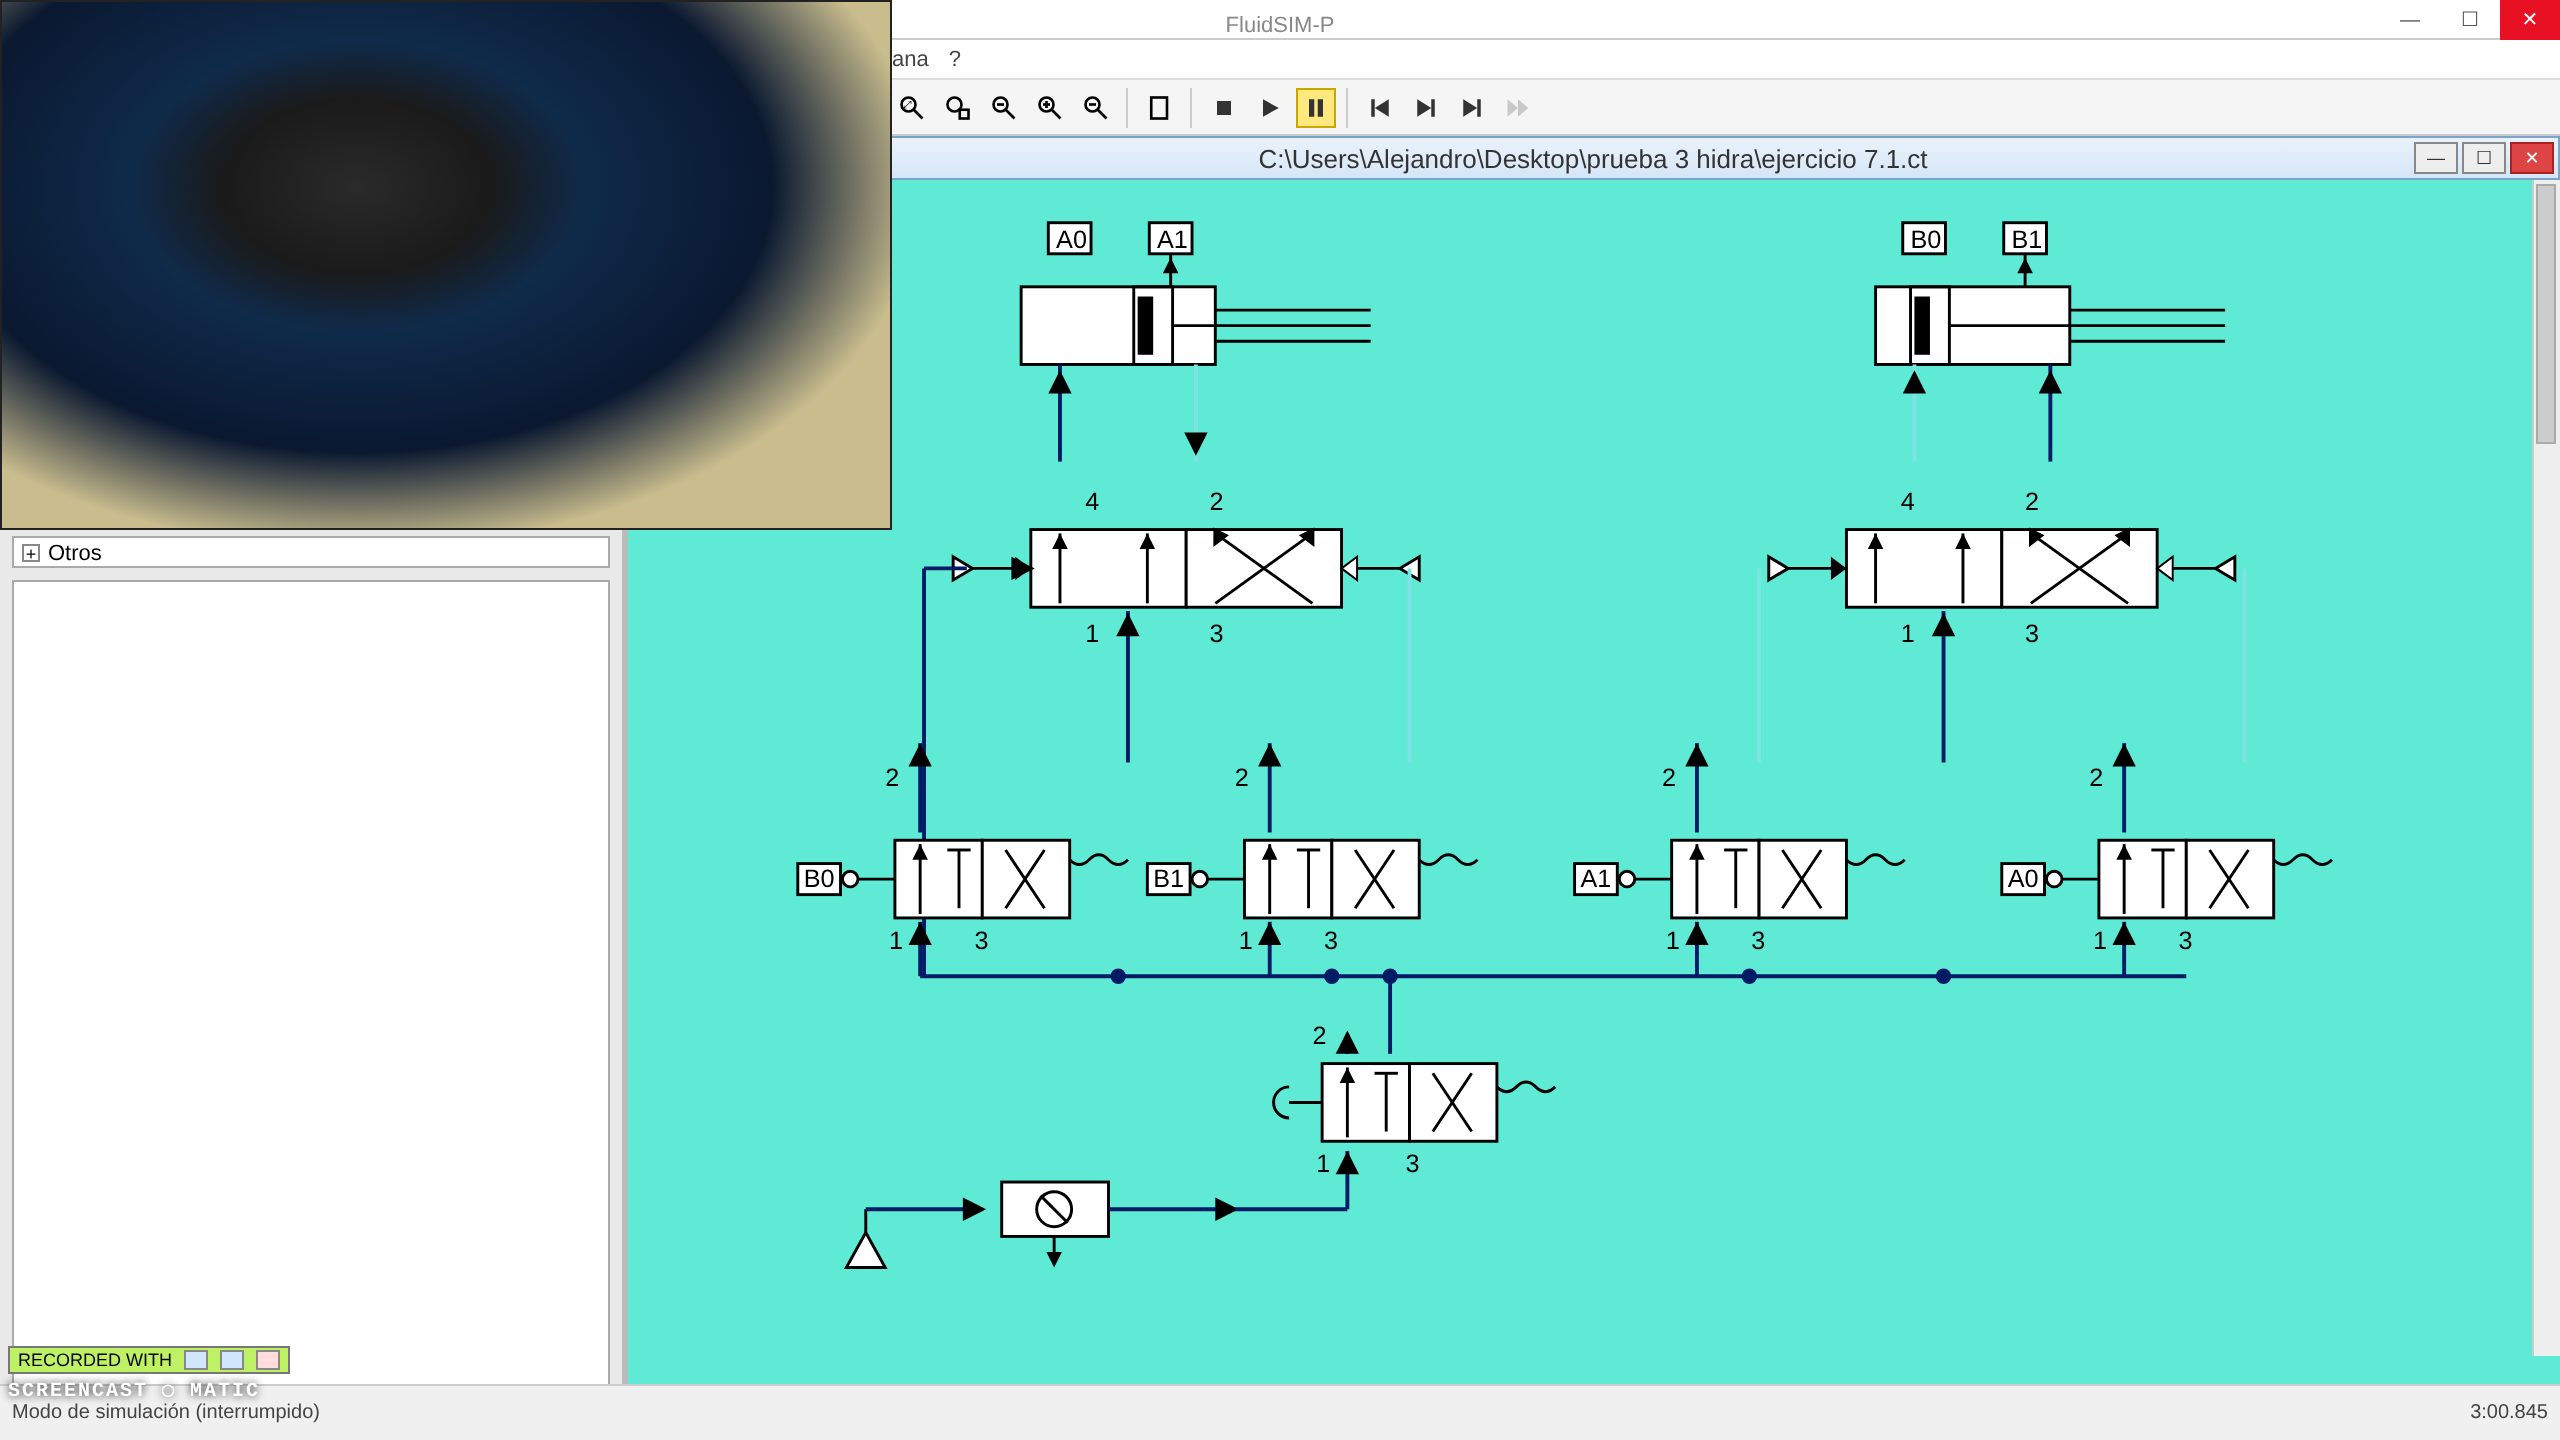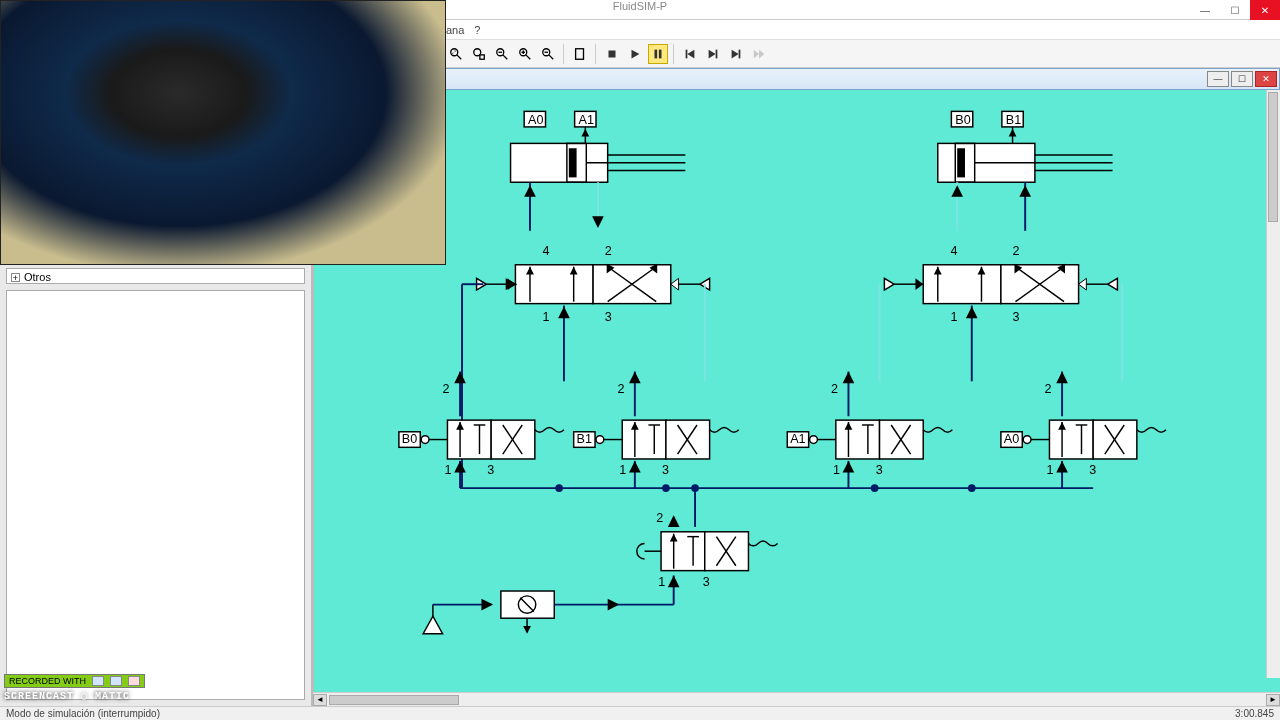--- a/index.html
+++ b/index.html
@@ -1,19 +1,19 @@
 <!DOCTYPE html>
 <html><head>
 <meta charset="utf-8">
 <style>
   * { box-sizing: border-box; margin: 0; padding: 0; font-family: "Segoe UI", Tahoma, sans-serif; }
   body { width: 1280px; height: 720px; background: #f0f0f0; overflow: hidden; position: relative; }
 
   
-  .titlebar { height: 20px; background: #fff; border-bottom: 1px solid #ccc; display: flex; align-items: flex-start; justify-content: center; position: relative; font-size: 11px; color: #888; }
+  .titlebar { height: 20px; background: #fff; border-bottom: 1px solid #ccc; display: flex; align-items: flex-end; justify-content: center; position: relative; font-size: 11px; color: #888; }
   .titlebar .wincontrols { position: absolute; right: 0; top: 0; display: flex; }
   .titlebar .wincontrols div { width: 30px; height: 20px; display: flex; align-items: center; justify-content: center; font-size: 10px; color: #555; }
   .titlebar .close-btn { background: #e81123; color: #fff !important; }
 
   
   .menubar { height: 20px; background: #fff; border-bottom: 1px solid #ddd; display: flex; align-items: center; padding-left: 446px; font-size: 11px; color: #444; gap: 10px;}
   .menubar span { cursor: default; }
 
   
   .toolbar { height: 28px; background: #f5f5f5; border-bottom: 1px solid #ccc; display: flex; align-items: center; padding-left: 446px; gap: 3px;}
@@ -43,25 +43,25 @@
   .dwbtn.red { background: #d44; color: #fff; border-color: #a22;}
   .canvas { flex: 1; background: #5eead4; position: relative; overflow: hidden; border-left: 1px solid #bbb;}
   .hscroll { height: 14px; background: #eee; border-top: 1px solid #ccc; display: flex; align-items: center;}
   .hscroll .arrow { width: 14px; height: 12px; background: #ddd; border: 1px solid #aaa; font-size: 8px; text-align: center;}
   .hscroll .thumb { width: 130px; height: 10px; background: #ccc; margin-left: 2px; border: 1px solid #aaa;}
   .hscroll .track { flex: 1;}
   .vscroll { position: absolute; right: 0; top: 0; bottom: 14px; width: 14px; background: #eee; border-left: 1px solid #ccc;}
   .vscroll .thumb { position: absolute; top: 2px; left: 1px; width: 10px; height: 130px; background: #ccc; border: 1px solid #aaa;}
 
   
-  .statusbar { position: absolute; bottom: 0; left: 0; right: 0; height: 14px; background: #f0f0f0; border-top: 1px solid #ccc; font-size: 10px; color: #444; display: flex; align-items: center; padding: 0 6px; justify-content: space-between;}
+  .statusbar { position: absolute; bottom: 0; left: 0; right: 0; height: 28px; background: #f0f0f0; border-top: 1px solid #ccc; font-size: 10px; color: #444; display: flex; align-items: center; padding: 0 6px; justify-content: space-between;}
 
   
   .rec-badge { position: absolute; bottom: 18px; left: 4px; z-index: 60; }
-  .rec-badge .box { background: #84cc16; border: 1px solid #777; padding: 1px 4px; font-size: 9px; display: inline-flex; align-items: center; gap: 4px;}
+  .rec-badge .box { background: #bef264; border: 1px solid #777; padding: 1px 4px; font-size: 9px; display: inline-flex; align-items: center; gap: 4px;}
   .rec-badge .mini { width: 12px; height: 10px; border: 1px solid #888; background: #d0e6ff; display: inline-block; margin-left: 2px;}
   .rec-badge .brand { font-size: 10px; letter-spacing: 1px; color: #fff; text-shadow: 0 0 4px #000; font-weight: 600; margin-top: 2px; font-family: Liberation Mono, monospace;}
 
   
   svg.schem { position: absolute; inset: 0; width: 100%; height: 100%; }
   .wire { stroke: #001b66; stroke-width: 2; fill: none; }
   .wire-c { stroke: #7fe3e3; stroke-width: 2; fill: none; }
   .sym  { stroke: #000; stroke-width: 1.5; fill: none; }
   .fillw { fill: #fff; }
   .labsm { font: 13px sans-serif; fill: #000; }
@@ -176,20 +176,21 @@
 
   <div class="leftcol">
     <div class="treepanel">
       <span class="plus" style="display:inline-block;border:1px solid #888;width:9px;height:9px;line-height:8px;text-align:center;font-size:9px;margin-right:4px;">+</span><span>Otros</span>
     </div>
     <div class="blankpanel"></div>
   </div>
 
   <div class="canvas-wrap">
     <div class="doc-title">
+      <span>C:\Users\Alejandro\Desktop\prueba 3 hidra\ejercicio 7.1.ct</span>
       <div class="doc-wincontrols">
         <div class="dwbtn">—</div>
         <div class="dwbtn">☐</div>
         <div class="dwbtn red">✕</div>
       </div>
     </div>
 
     <div class="canvas">
       <div class="vscroll">
           <div class="thumb"></div>

